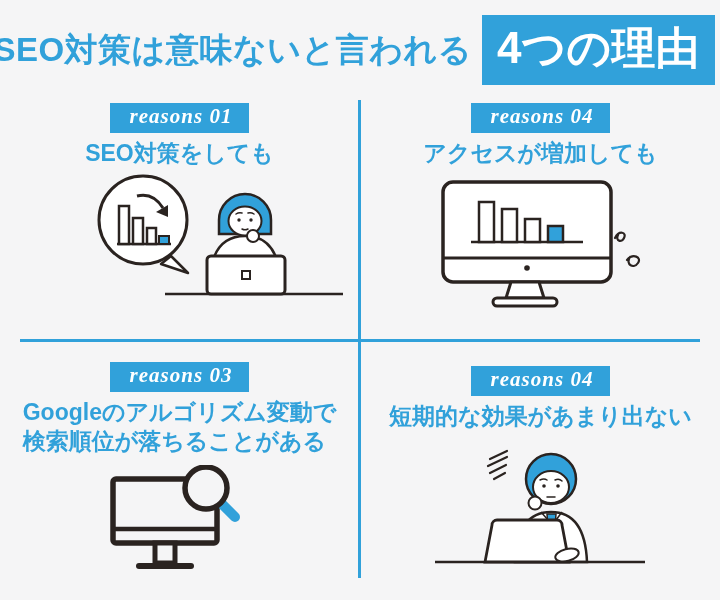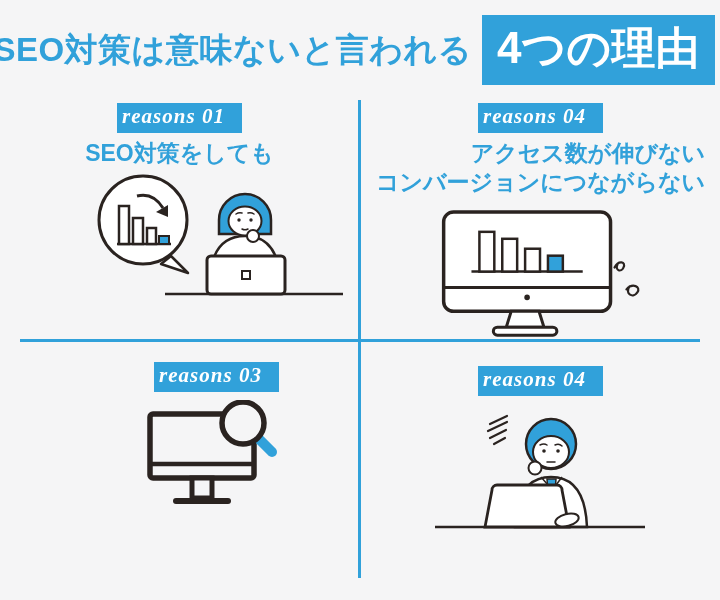--- a/index.html
+++ b/index.html
@@ -28,30 +28,30 @@
     padding:9px 15px 13px 15px;white-space:nowrap;
   }
   .divider-v{position:absolute;left:358px;top:100px;width:3px;height:478px;background:var(--accent);}
   .divider-h{position:absolute;left:20px;top:339px;width:680px;height:3px;background:var(--accent);}
   .quad{
     position:absolute;width:359px;box-sizing:border-box;
     display:flex;flex-direction:column;align-items:center;
   }
   .q1{left:0;top:100px;height:239px;padding-top:3px;}
   .q2{left:361px;top:100px;height:239px;padding-top:3px;}
-  .q3{left:0;top:342px;height:258px;padding-top:20px;margin-left:37px;}
+  .q3{left:0;top:342px;height:258px;padding-top:20px;}
   .q4{left:361px;top:346px;height:258px;padding-top:20px;}
   .badge{
     background:var(--accent);color:var(--white);
     font-family:"Liberation Serif","DejaVu Serif",serif;
     font-style:italic;font-weight:bold;font-size:21px;
-    padding:1px 17px 4px 5px;letter-spacing:1px;white-space:nowrap;text-align:right;
+    padding:1px 17px 4px 20px;letter-spacing:1px;white-space:nowrap;text-align:right;
   }
   .heading{
-    margin-top:6px;text-align:right;color:var(--accent);
+    margin-top:6px;text-align:left;color:var(--accent);
     font-weight:bold;font-size:23px;line-height:1.28;white-space:nowrap;
   }
   .illus{display:block;}
   .illus-1{margin-top:2px;margin-left:80px;}
   .illus-2{margin-top:10px;}
   .illus-3{margin-top:8px;}
   .illus-4{margin-top:10px;}
   .wfill{fill:var(--white);} .bgfill{fill:var(--bg);} .afill{fill:var(--accent);}
   .ifill{fill:var(--ink);} .nofill{fill:none;}
   .istroke{stroke:var(--ink);} .astroke{stroke:var(--accent);}
@@ -97,52 +97,58 @@
 
       <line x1="70" y1="124" x2="248" y2="124" class="istroke" stroke-width="2.5"></line>
       <rect x="112" y="86" width="78" height="38" rx="4" class="wfill istroke" stroke-width="3"></rect>
       <rect x="147" y="101" width="8" height="8" class="nofill istroke" stroke-width="2"></rect>
     </svg>
   </div>
 
   <div class="quad q2">
     <div class="badge">reasons 04</div>
     <div class="heading">
-      <div>アクセス数が伸びない</div>
-      <div>コンバージョンにつながらない</div>
+      <div>アクセスが増加しても</div>
     </div>
     <svg class="illus illus-2" width="220" height="132" viewBox="0 0 220 132">
       <rect x="12" y="4" width="168" height="100" rx="10" class="wfill istroke" stroke-width="3.5"></rect>
       <line x1="12" y1="80" x2="180" y2="80" class="istroke" stroke-width="3"></line>
       <circle cx="96" cy="90" r="2.8" class="ifill"></circle>
       <line x1="40" y1="64" x2="152" y2="64" class="istroke" stroke-width="2.5"></line>
       <rect x="48" y="24" width="15" height="40" class="wfill istroke" stroke-width="2.5"></rect>
       <rect x="71" y="31" width="15" height="33" class="wfill istroke" stroke-width="2.5"></rect>
       <rect x="94" y="41" width="15" height="23" class="wfill istroke" stroke-width="2.5"></rect>
       <rect x="117" y="48" width="15" height="16" class="afill istroke" stroke-width="2.5"></rect>
       <path d="M80,104 h28 l5,16 h-38 z" class="wfill istroke" stroke-width="3"></path>
       <rect x="62" y="120" width="64" height="8" rx="4" class="wfill istroke" stroke-width="3"></rect>
       <path d="M184,60 c4,-8 12,-6 9,0 c-2,5 -9,3 -6,-3 M196,82 c6,-7 15,-3 11,3 c-4,6 -13,2 -8,-6" class="nofill istroke" stroke-width="2.2" stroke-linecap="round"></path>
     </svg>
   </div>
 
   <div class="quad q3">
     <div class="badge">reasons 03</div>
+    <div class="heading">
+      <div>Googleのアルゴリズム変動で</div>
+      <div>検索順位が落ちることがある</div>
+    </div>
     <svg class="illus illus-3" width="150" height="118" viewBox="0 0 150 118">
       <rect x="8" y="14" width="104" height="64" rx="3" class="bgfill istroke" stroke-width="5.5" stroke-linejoin="round"></rect>
       <line x1="8" y1="64" x2="112" y2="64" class="istroke" stroke-width="4.5"></line>
       <rect x="50" y="78" width="20" height="20" class="bgfill istroke" stroke-width="5"></rect>
       <line x1="34" y1="101" x2="86" y2="101" class="istroke" stroke-width="6" stroke-linecap="round"></line>
       <line x1="116" y1="38" x2="130" y2="52" class="astroke" stroke-width="10" stroke-linecap="round"></line>
       <circle cx="101" cy="23" r="21" class="bgfill istroke" stroke-width="5.5"></circle>
     </svg>
   </div>
 
   <div class="quad q4">
     <div class="badge">reasons 04</div>
+    <div class="heading">
+      <div>短期的な効果があまり出ない</div>
+    </div>
     <svg class="illus illus-4" width="215" height="140" viewBox="0 0 215 140">
       <path d="M57,18 l17,-8 M55,25 l19,-9 M57,32 l16,-8 M61,38 l11,-6" class="nofill istroke" stroke-width="2.2" stroke-linecap="round"></path>
       <path d="M82,121 q2,-50 36,-50 q34,0 36,50 z" class="wfill istroke" stroke-width="2.5"></path>
       <path d="M108,71 l7,8 M129,71 l-6,8" class="nofill istroke" stroke-width="1.5"></path>
       <path d="M114,73 h9 l-2,26 l-2.5,5 l-2.5,-5 z" class="afill istroke" stroke-width="1.5"></path>
       <circle cx="118" cy="38" r="25" class="afill istroke" stroke-width="2.5"></circle>
       <ellipse cx="118" cy="46" rx="18" ry="16" class="wfill istroke" stroke-width="2"></ellipse>
       <circle cx="111" cy="45" r="1.8" class="ifill"></circle>
       <circle cx="125" cy="45" r="1.8" class="ifill"></circle>
       <path d="M107,39 q4,-2 7,0 M122,39 q4,-2 7,1" class="nofill istroke" stroke-width="1.5" stroke-linecap="round"></path>

